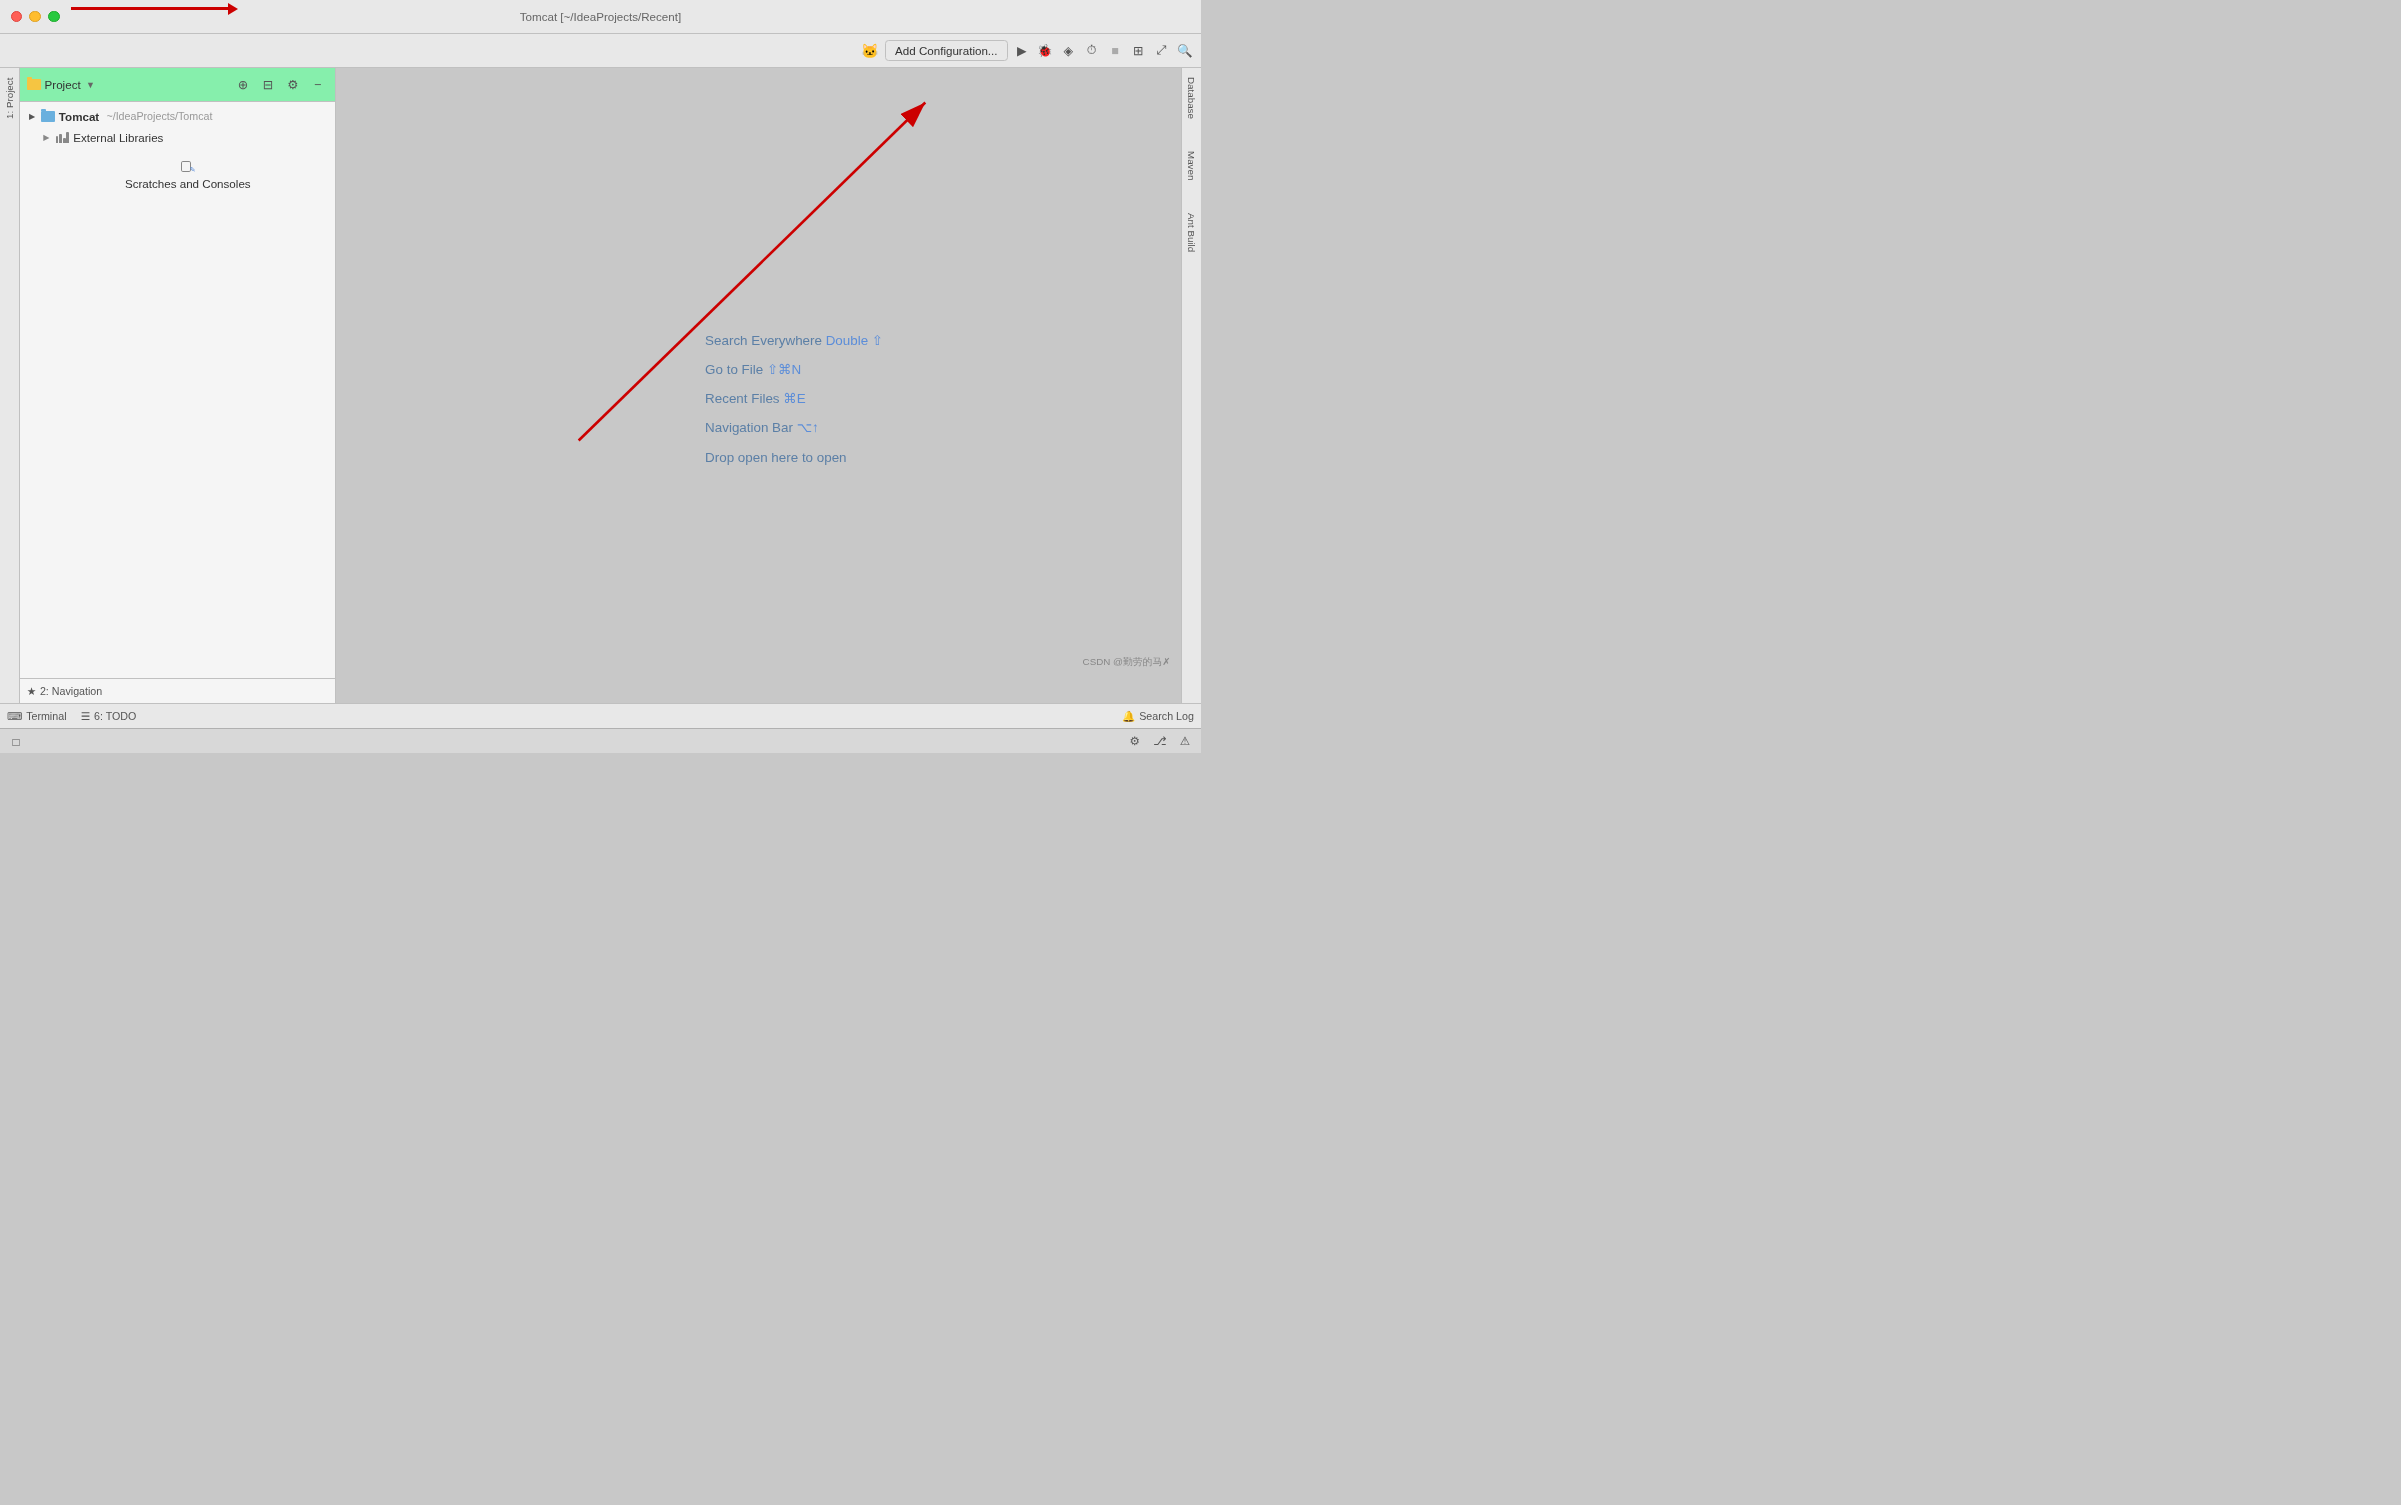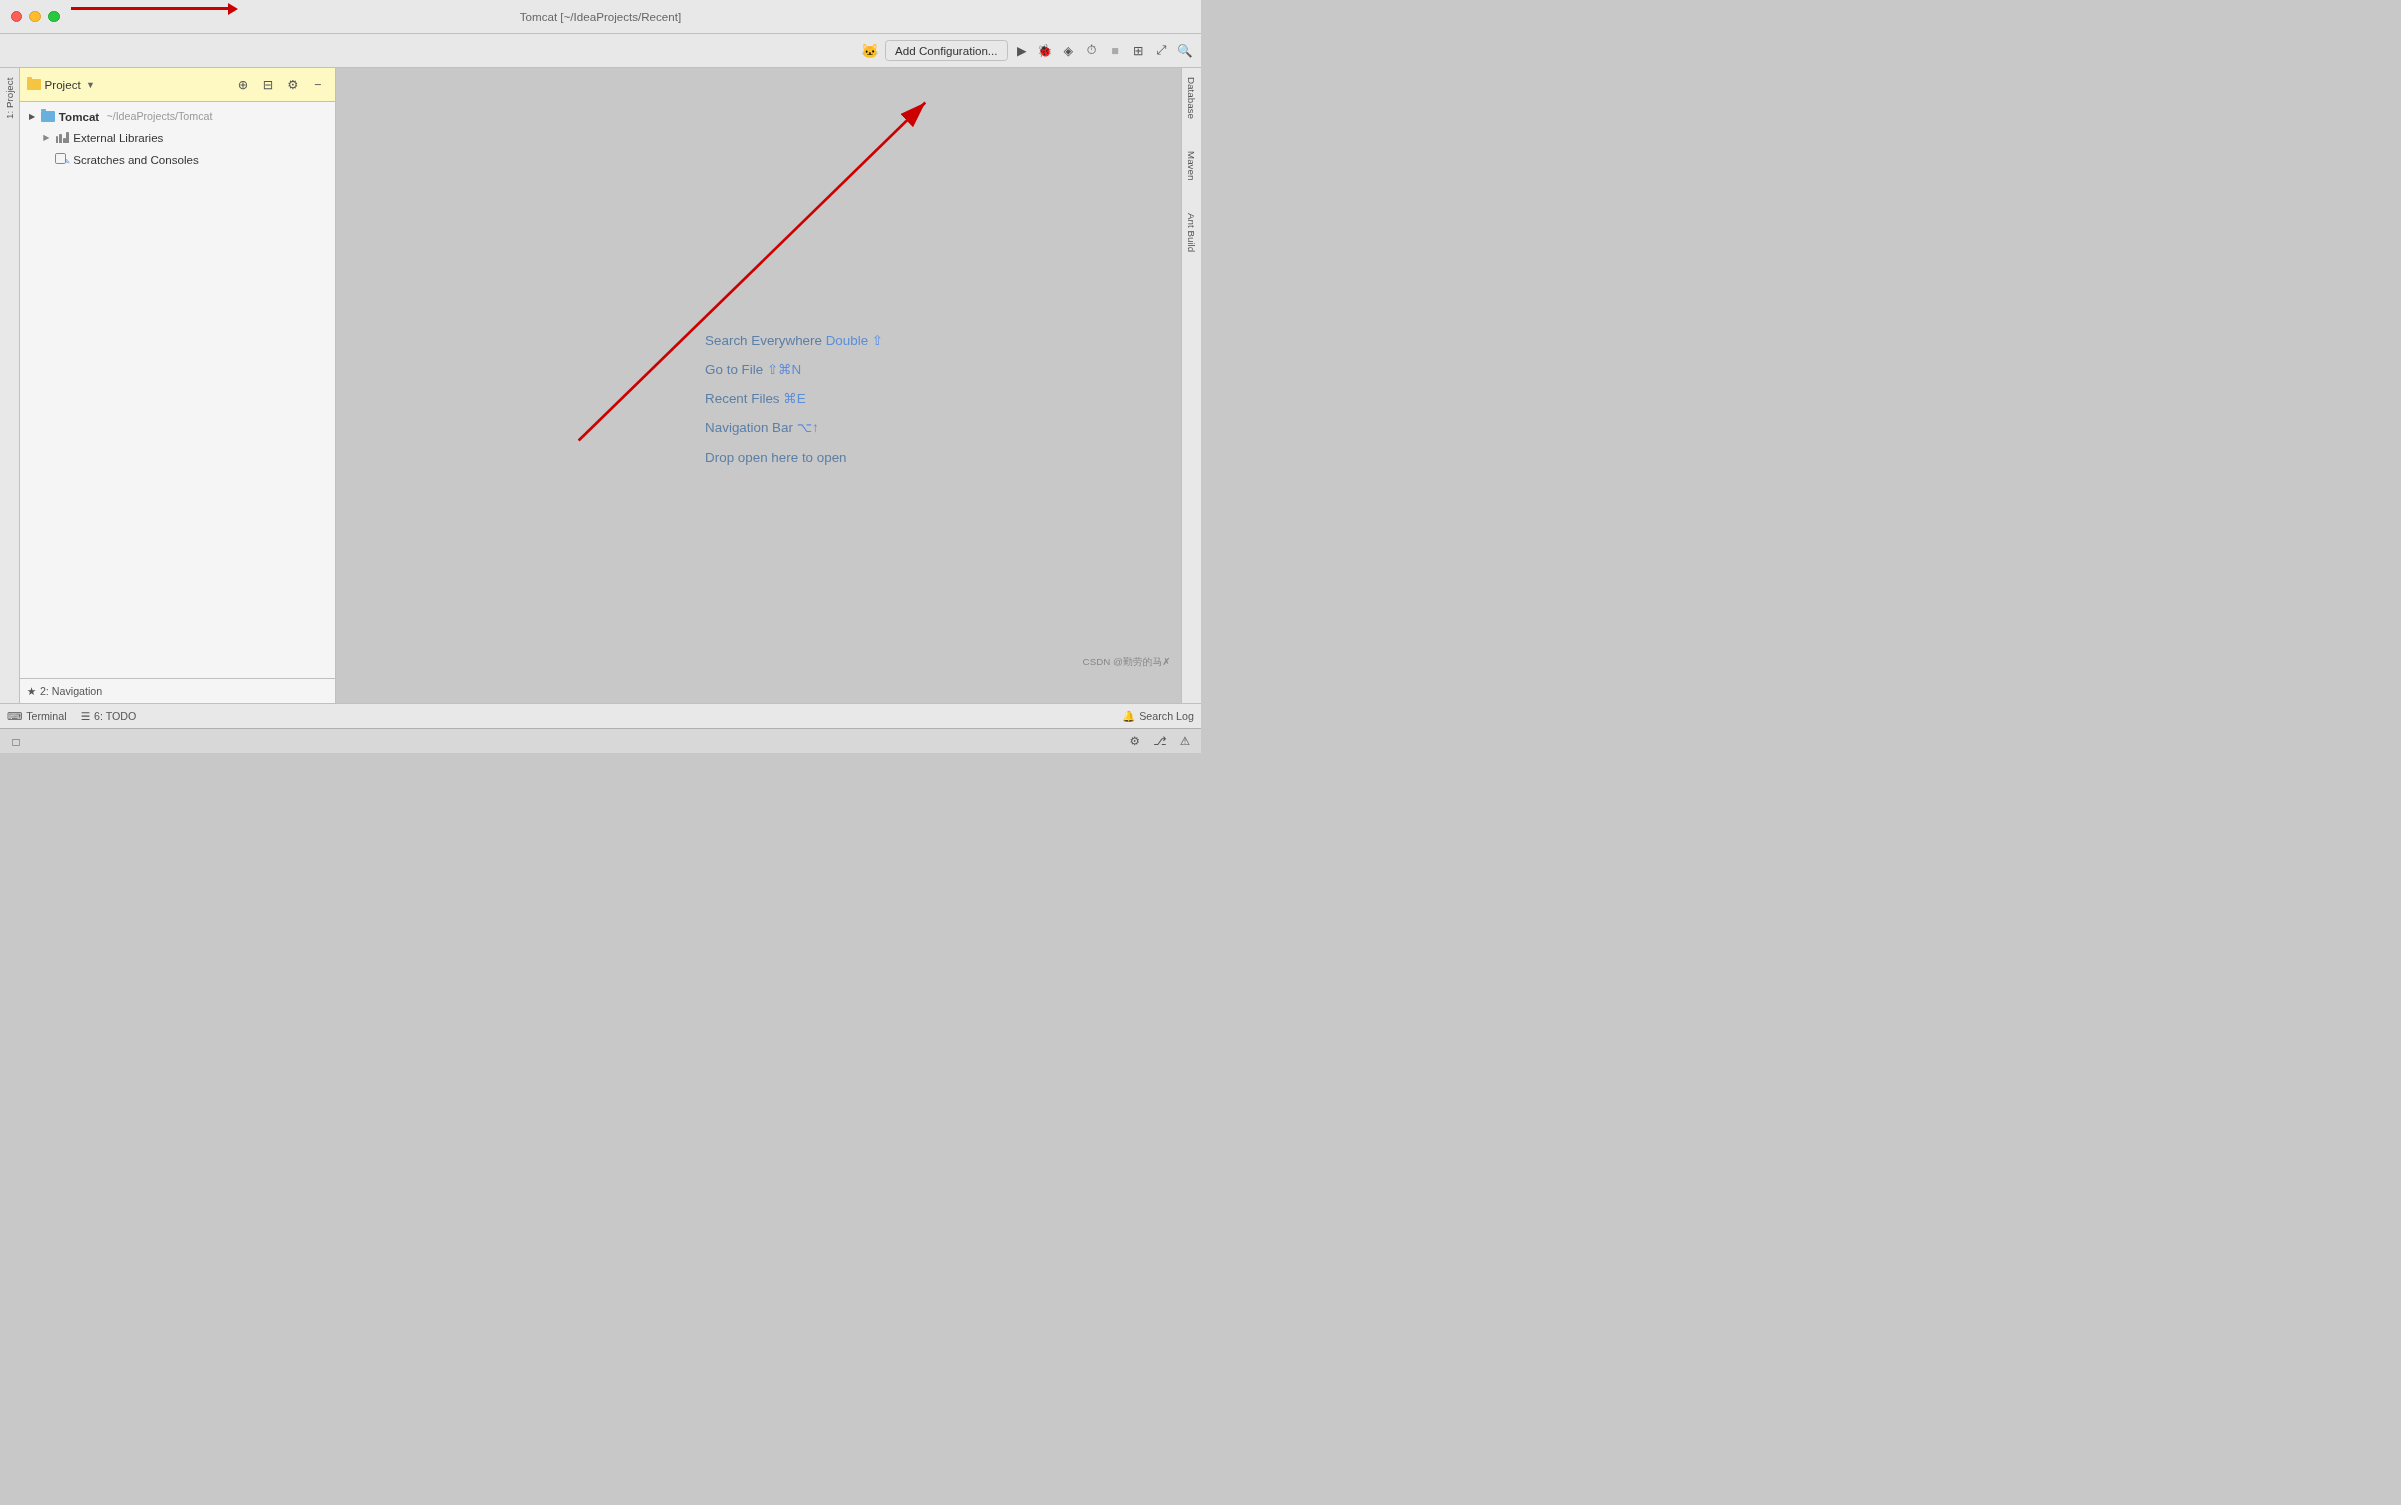--- a/index.html
+++ b/index.html
@@ -64,21 +64,21 @@
       width: 0;
       height: 0;
       border-left: 10.7px solid #cc0000;
       border-top: 6.2px solid transparent;
       border-bottom: 6.2px solid transparent;
     }
 
     
     .toolbar {
       height: 34px;
-      background: #fef9c3;
+      background: #86efac;
       display: flex;
       align-items: center;
       border-bottom: 0.9px solid #c0c0c0;
       padding: 0 7.1px;
     }
     .toolbar-left {
       display: flex;
       align-items: center;
       gap: 3.6px;
     }
@@ -447,21 +447,21 @@
           <div class="lib-bars">
             <div class="lib-bar" style="height:7.1px;"></div>
             <div class="lib-bar" style="height:9px;"></div>
             <div class="lib-bar" style="height:5.3px;"></div>
             <div class="lib-bar" style="height:10.7px;"></div>
           </div>
         </div>
         <span>External Libraries</span>
       </div>
 
-      <div class="tree-item" style="padding-left:21.4px;">
+      <div class="tree-item" style="padding-left:21.4px;flex-direction:column;">
         <span class="tree-caret" style="visibility:hidden;">▶</span>
         <div class="scratch-icon">
           <div class="scratch-icon-inner"></div>
         </div>
         <span>Scratches and Consoles</span>
       </div>
     </div>
 
     <div style="flex:1;"></div>
     <div style="display:flex; flex-direction:column; align-items:flex-start; border-top:0.9px solid #c0c0c0; padding:3.6px 0; gap:1.8px;">

